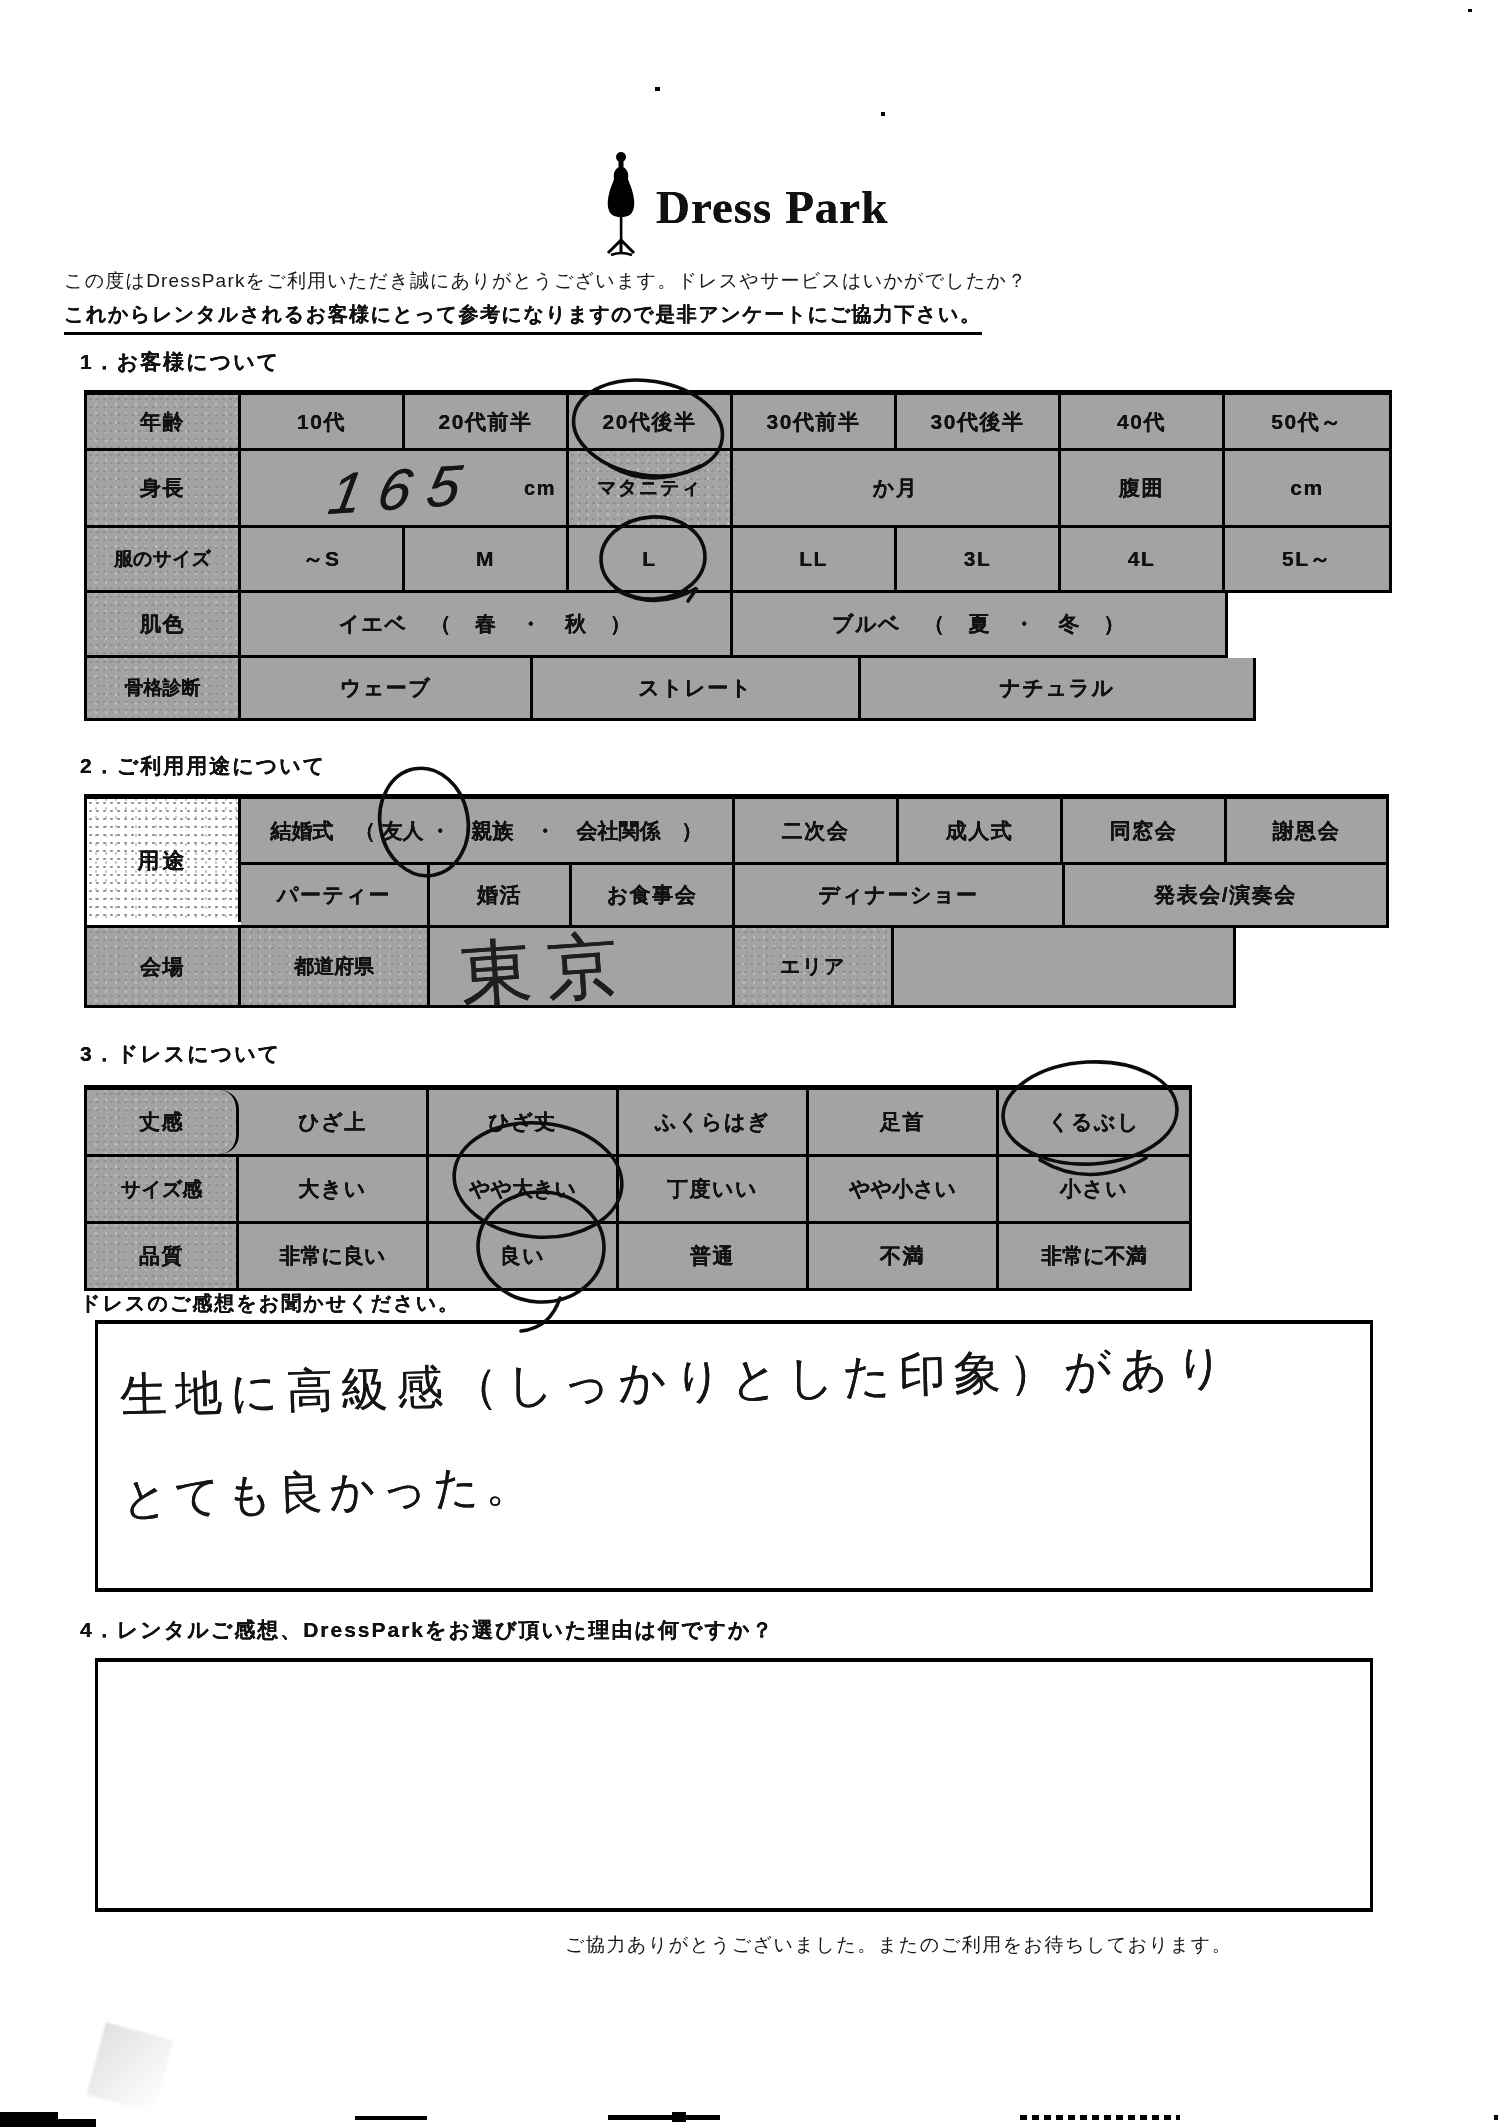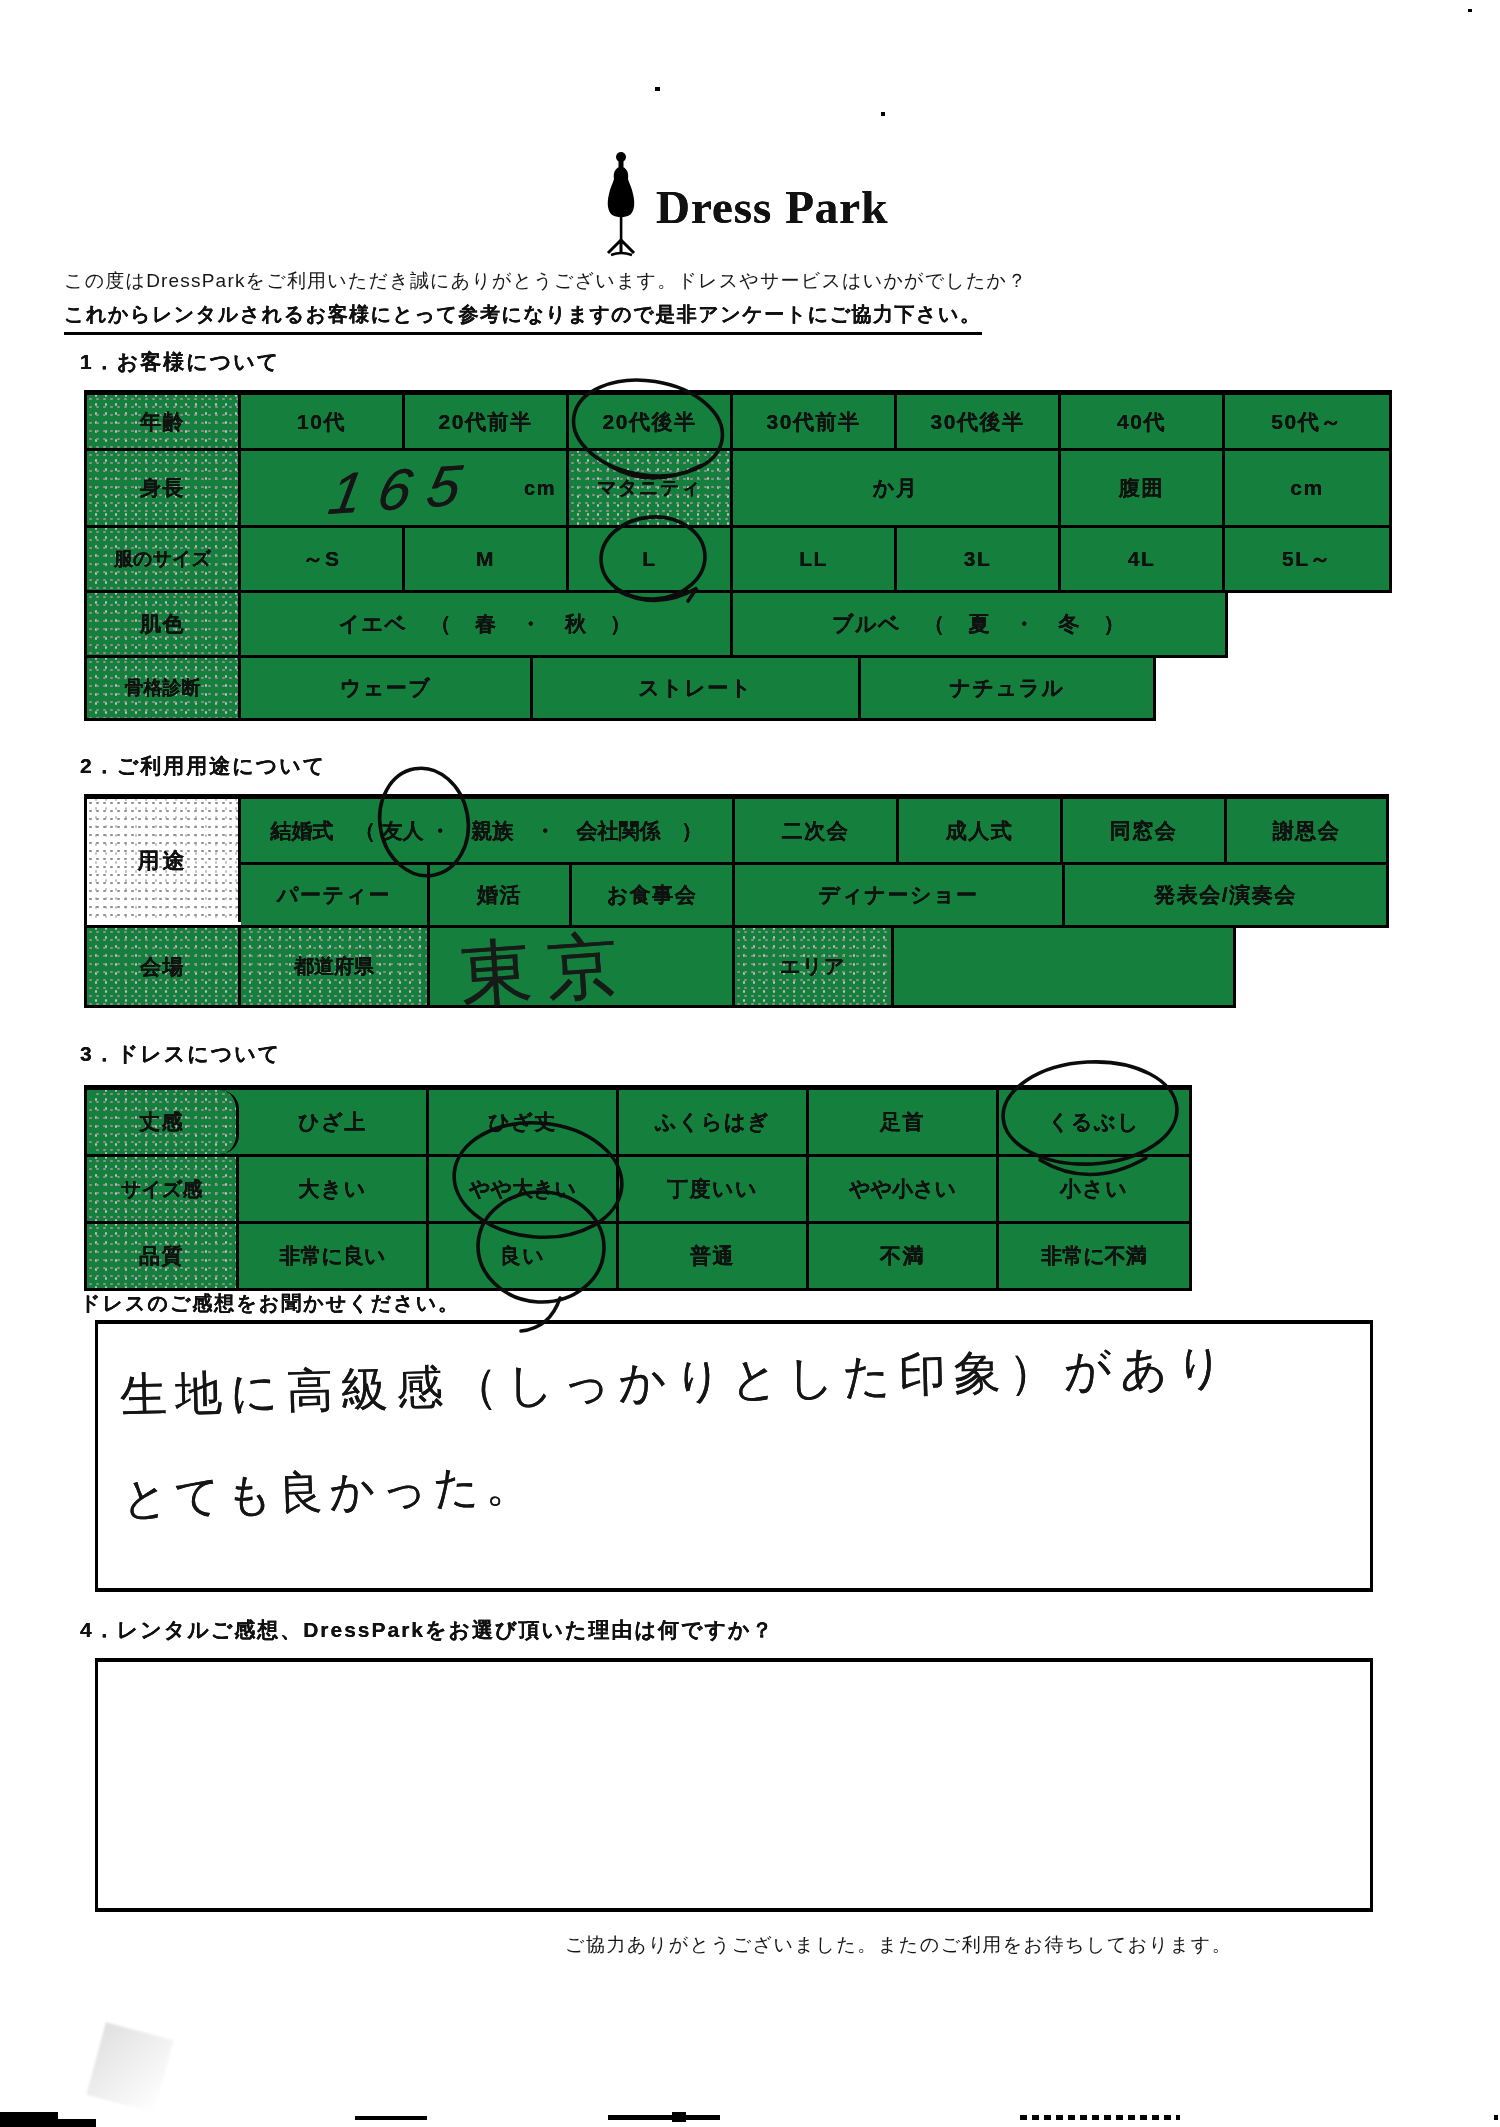--- a/index.html
+++ b/index.html
@@ -18,21 +18,21 @@
   
   .intro-1{position:absolute;left:64px;top:268px;font-size:19px;letter-spacing:1.2px;color:#161616;}
   .intro-2{
     position:absolute;left:64px;top:301px;font-size:20px;font-weight:700;letter-spacing:1.5px;
     border-bottom:3px solid #000;padding-bottom:4px;text-shadow:0 0 .5px #000;
   }
   
   .sec-title{position:absolute;left:80px;font-size:21px;font-weight:700;letter-spacing:2px;text-shadow:0 0 .5px #000;}
   
   .tbl{position:absolute;}
-  .row{display:flex;border:3px solid #000;border-top:none;box-sizing:border-box;background:#15803d;width:max-content;}
+  .row{display:flex;border:3px solid #000;border-top:none;box-sizing:border-box;background:#a3a3a3;width:max-content;}
   .row.first{border-top:5px solid #000;}
   .cell{
     box-sizing:border-box;border-right:3px solid #000;display:flex;align-items:center;justify-content:center;
     font-size:21px;font-weight:700;letter-spacing:1.5px;text-shadow:0 0 .4px #000;position:relative;
   }
   .cell:last-child{border-right:none;}
   .shaded{
     background-image:
       radial-gradient(circle,#8f8f8f 1px,transparent 1.5px),
       radial-gradient(circle,#c0c0c0 1px,transparent 1.4px);
@@ -128,21 +128,21 @@
     <div class="row">
       <div class="cell shaded" style="width:154px;height:62px;">肌色</div>
       <div class="cell" style="width:492px;">イエベ　（　春　・　秋　）</div>
       <div class="cell" style="width:492px;">ブルベ　（　夏　・　冬　）</div>
     </div>
 
     <div class="row">
       <div class="cell shaded" style="width:154px;height:60px;font-size:19px;letter-spacing:0;">骨格診断</div>
       <div class="cell" style="width:292px;">ウェーブ</div>
       <div class="cell" style="width:328px;">ストレート</div>
-      <div class="cell" style="width:292px;">ナチュラル</div>
+      <div class="cell" style="width:392px;">ナチュラル</div>
     </div>
   </div>
 
   <div class="sec-title" style="top:752px;">2．ご利用用途について</div>
 
   <div class="tbl" style="left:84px;top:794px;">
     <div class="t2-top">
       <div class="t2-label shaded" style="width:154px;height:123px;">用途</div>
       <div class="subrows">
         <div class="row" style="border-left:none;border-right:none;">

